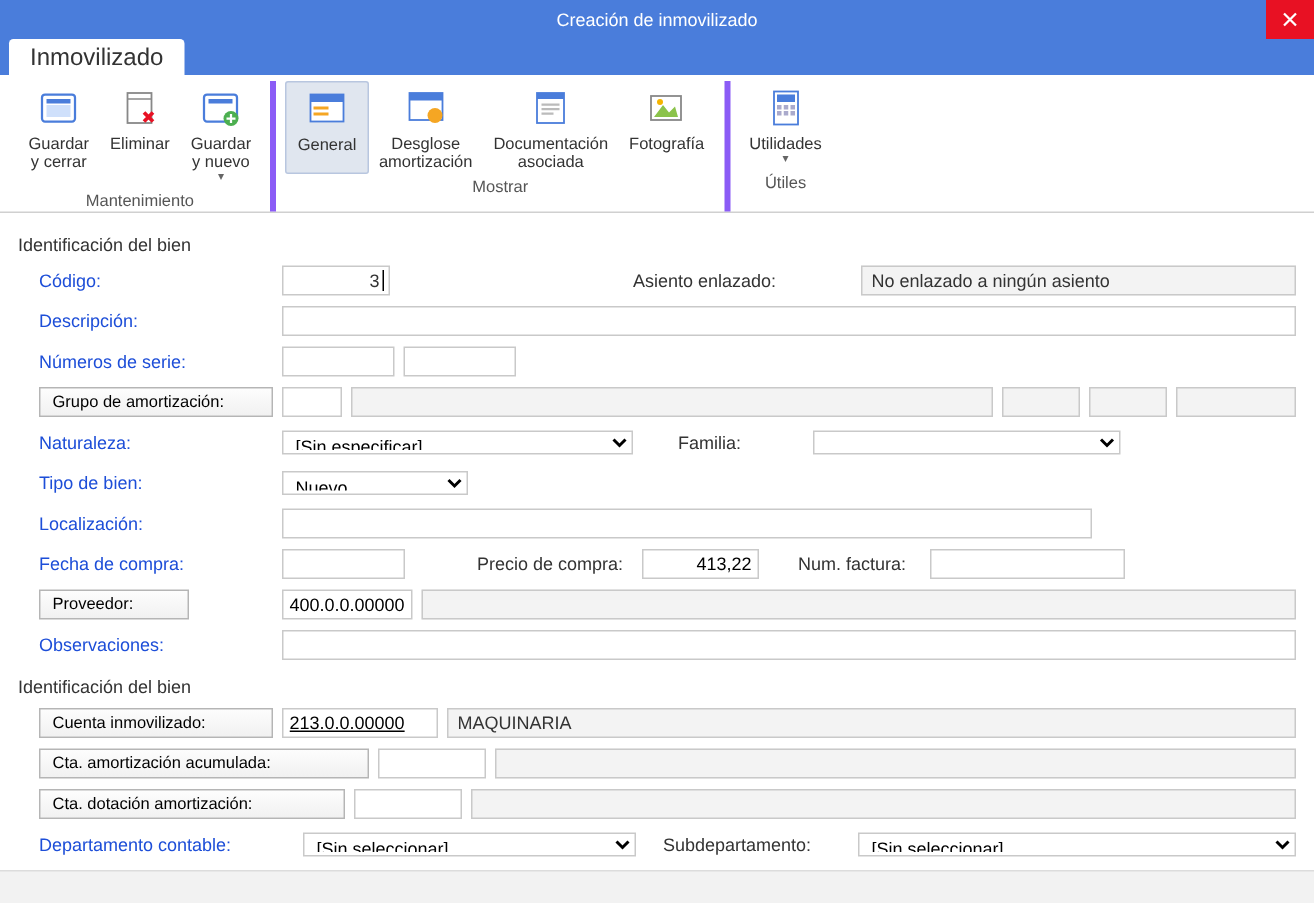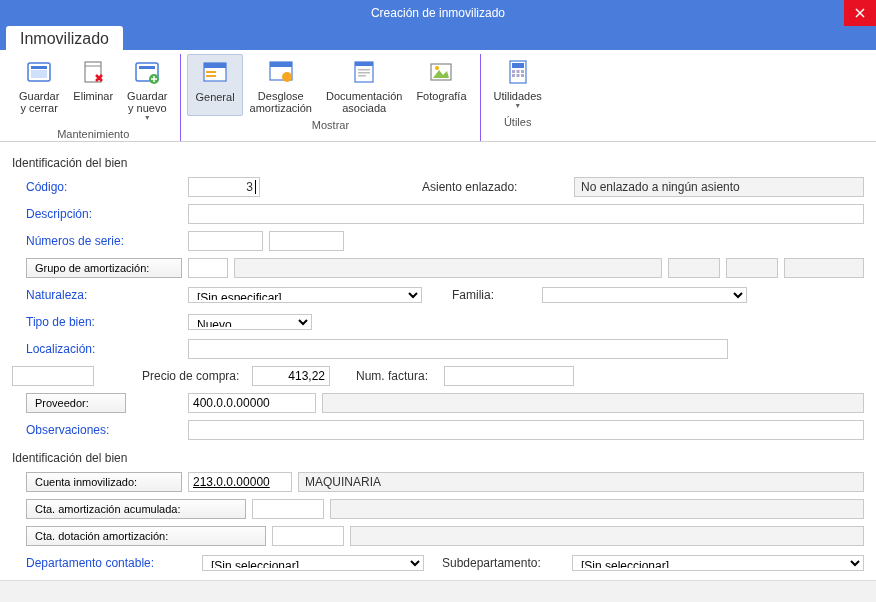--- a/index.html
+++ b/index.html
@@ -52,21 +52,21 @@
   .ribbon {
     background: #fff;
     border-bottom: 1px solid #d0d0d0;
     display: flex;
     padding: 4px 6px 0 6px;
     height: 92px;
   }
   .ribbon-group {
     display: flex;
     flex-direction: column;
-    border-right: 1px solid #8b5cf6;
+    border-right: 4px solid #8b5cf6;
     padding: 0 6px;
   }
   .ribbon-items { display: flex; }
   .ribbon-item {
     display: flex;
     flex-direction: column;
     align-items: center;
     justify-content: flex-start;
     padding: 2px 7px;
     cursor: pointer;
@@ -302,33 +302,34 @@
       <option>Nuevo</option>
     </select>
   </div>
 
   <div class="row">
     <div class="lbl">Localización:</div>
     <input type="text" class="flex1" style="max-width: 540px;" value="">
   </div>
 
   <div class="row">
+    <div class="lbl">Fecha de compra:</div>
     <input type="text" style="width: 82px;" value="">
     <div style="width:48px;"></div>
     <div style="width:110px;">Precio de compra:</div>
     <input type="text" class="r-align" style="width: 78px;" value="413,22">
     <div style="width:26px;"></div>
     <div style="width:88px;">Num. factura:</div>
     <input type="text" style="width: 130px;" value="">
   </div>
 
   <div class="row">
     <button class="lbl-btn" style="width:100px; text-align:left;">Proveedor:</button>
     <div style="width:62px;"></div>
-    <input type="text" style="width: 128px;" value="400.0.0.00000">
+    <input type="text" style="width: 87px;" value="400.0.0.00000">
     <div class="gap"></div>
     <div class="readonly flex1"></div>
   </div>
 
   <div class="row">
     <div class="lbl">Observaciones:</div>
     <input type="text" class="flex1" value="" style="">
   </div>
 
   <div class="section-title" style="margin-top:10px;">Identificación del bien</div>
@@ -343,21 +344,21 @@
 
   <div class="row">
     <button class="lbl-btn" style="width:220px; text-align:left;">Cta. amortización acumulada:</button>
     <div style="width:6px;"></div>
     <input type="text" style="width: 72px;" value="">
     <div class="gap"></div>
     <div class="readonly flex1"></div>
   </div>
 
   <div class="row">
-    <button class="lbl-btn" style="width:240px; text-align:left;">Cta. dotación amortización:</button>
+    <button class="lbl-btn" style="width:204px; text-align:left;">Cta. dotación amortización:</button>
     <div style="width:6px;"></div>
     <input type="text" style="width: 72px;" value="">
     <div class="gap"></div>
     <div class="readonly flex1"></div>
   </div>
 
   <div class="row">
     <div class="lbl" style="width:190px;">Departamento contable:</div>
     <select style="width:222px;">
       <option>[Sin seleccionar]</option>

